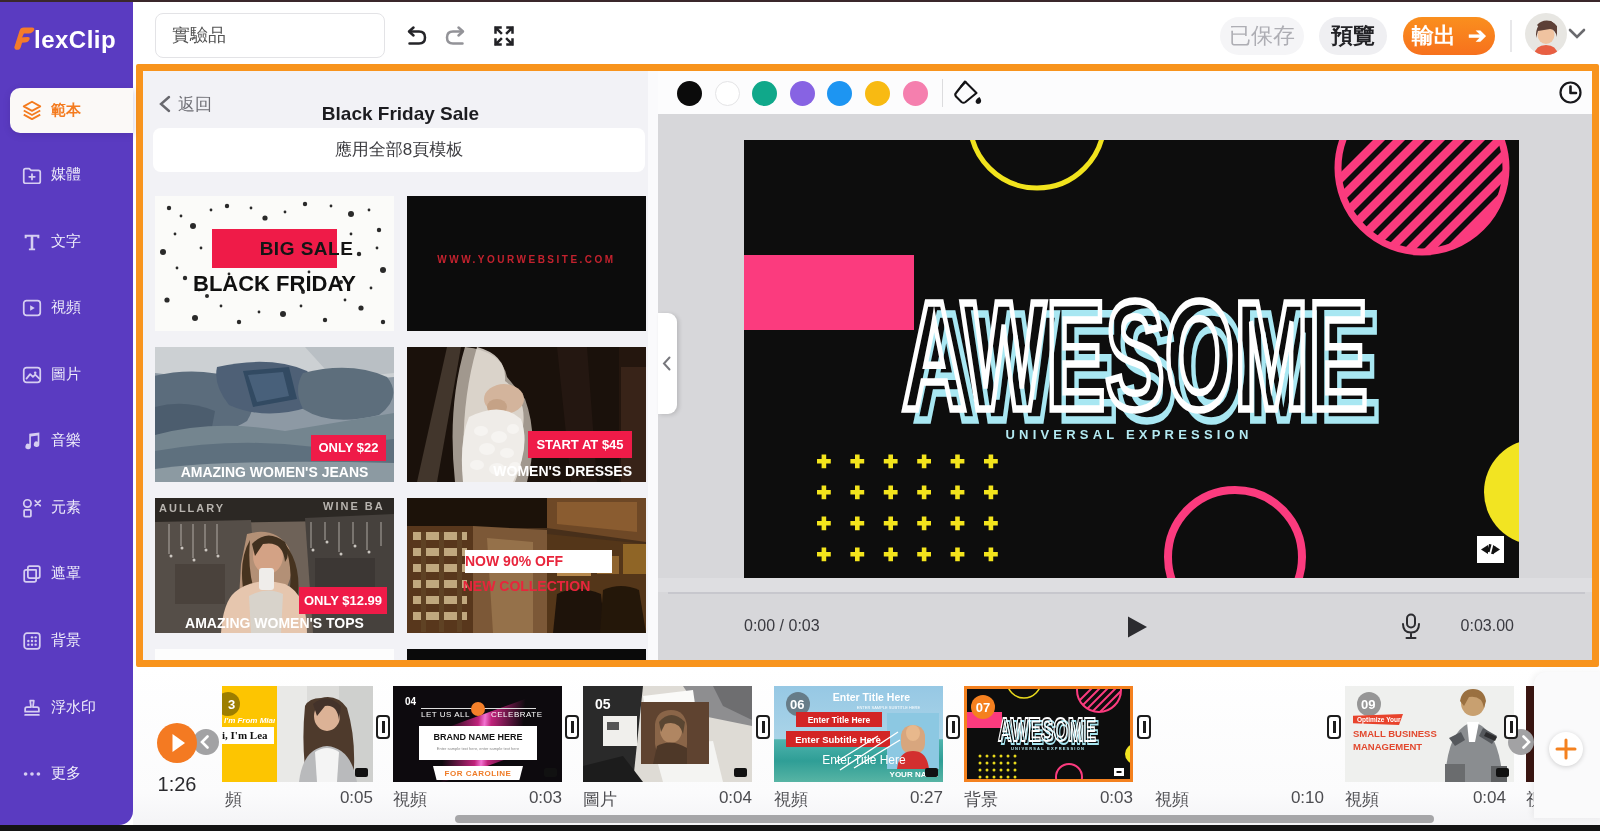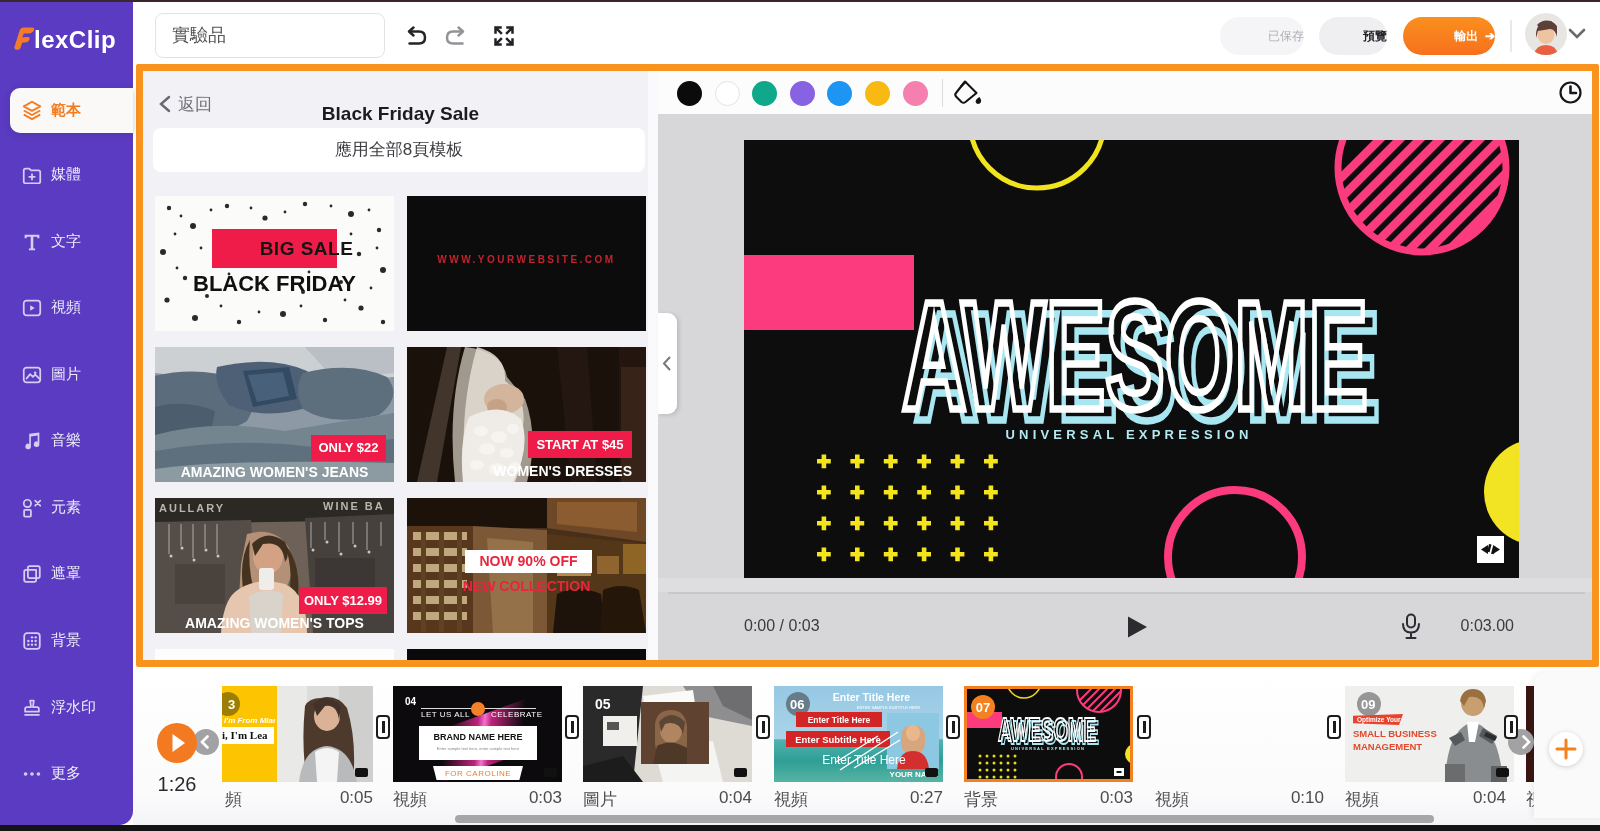--- a/index.html
+++ b/index.html
@@ -19,22 +19,22 @@
   .navitem .lb { position:absolute; left:51px; top:13px; }
   #nav-active { position:absolute; left:10px; top:86px; width:123px; height:45px;
     background:#fbf9f7; border-radius:10px 0 0 10px; box-shadow:0 2px 6px rgba(60,30,120,.25);padding-left:8px; }
   #nav-active .ic { position:absolute; left:11px; top:11px; width:22px; height:22px; }
   #nav-active .lb { position:absolute; left:41px; top:13px; color:#f47b1f; font-size:15px; font-weight:bold;}
   
   #topbar { left:133px; top:2px; width:1467px; height:62px; background:#fff; }
   #titleinput { position:absolute; left:22px; top:11px; width:230px; height:45px;
     border:1px solid #e3e3e6; border-radius:8px; background:#fff; color:#555;
     font-size:18px; line-height:43px; padding-left:16px; }
-  .pill { position:absolute; top:15px; height:38px; border-radius:19px; font-size:12px;
-    text-align:right; }
+  .pill { position:absolute; top:15px; height:38px; border-radius:19px; font-size:22px;
+    text-align:center; }
   
   #workspace { left:136px; top:64px; width:1463px; height:603px;
     border:7px solid #f8941d; background:#f2f2f6; border-radius:2px; z-index:10;}
   
   #panel { position:absolute; left:0; top:0; width:515px; height:589px; background:#f2f2f6; overflow:hidden;}
   #applybtn { position:absolute; left:10px; top:57px; width:492px; height:44px; background:#fff;
     border-radius:8px; text-align:center; line-height:44px; font-size:17px; color:#3c3c40; }
   .tile { position:absolute; width:239px; height:135px; overflow:hidden; background:#000; }
   
   #canvaszone { position:absolute; left:515px; top:0; width:934px; height:589px; background:#d7d7da; }
@@ -373,21 +373,21 @@
               </g>
             <path d="M66 28 L140 32 L140 135 L66 135 Z" fill="#7c5837"></path>
             <path d="M80 40 L126 44 L126 135 L86 135 Z" fill="#95714a"></path>
             <path d="M140 36 L239 46 V135 H140 Z" fill="#543619"></path>
             <rect x="150" y="54" width="34" height="24" fill="#c89858" opacity=".85"></rect>
             <rect x="190" y="58" width="22" height="18" fill="#a87838" opacity=".7"></rect>
             <path d="M150 96 q20 -10 44 0 l4 39 h-52 Z" fill="#1e130a"></path>
             <path d="M196 92 q18 -8 36 0 l7 43 h-46 Z" fill="#241709"></path>
             <rect x="216" y="46" width="23" height="30" fill="#b8862e" opacity=".6"></rect>
           </svg>
-          <div style="position:absolute;left:58px;top:52px;width:127px;height:23px;background:#fff;text-align:center;line-height:23px;font-size:14px;font-weight:bold;color:#e8253c;">NOW 90% OFF</div>
+          <div style="position:absolute;left:58px;top:52px;width:147px;height:23px;background:#fff;text-align:left;line-height:23px;font-size:14px;font-weight:bold;color:#e8253c;">NOW 90% OFF</div>
           <div style="position:absolute;left:0;top:80px;width:239px;text-align:center;font-size:14px;font-weight:bold;color:#e8253c;">NEW COLLECTION</div>
         </div>
 
         <div class="tile" style="left:12px;top:578px;height:11px;background:#fdfdfd;"></div>
         <div class="tile" style="left:264px;top:578px;height:11px;background:#0a0a0a;"></div>
       </div>
     </div>
     <div id="canvaszone">
       <div id="toolbar">
         <div class="swatch" style="left:19px;background:#0b0b0b;"></div>
@@ -516,21 +516,21 @@
       <div class="abs" style="left:30px;top:30px;width:120px;height:50px;background:linear-gradient(115deg,transparent 20%,rgba(236,40,150,.8) 45%,rgba(255,120,220,.95) 50%,rgba(236,40,150,.8) 55%,transparent 80%);transform:rotate(-20deg);"></div>
       <div class="abs" style="left:12px;top:10px;color:#fff;font-size:10px;font-weight:bold;">04</div>
       <div class="abs" style="left:28px;top:22px;width:115px;border-top:1px solid #ddd;"></div>
       <div class="abs" style="left:28px;top:24px;font-size:8px;color:#fff;letter-spacing:.5px;">LET US ALL</div>
       <div class="abs" style="left:98px;top:24px;font-size:8px;color:#fff;letter-spacing:.5px;">CELEBRATE</div>
       <div class="abs" style="left:78px;top:16px;width:14px;height:14px;border-radius:50%;background:#f4802a;"></div>
       <div class="abs" style="left:26px;top:40px;width:118px;height:34px;background:#fff;"></div>
       <div class="abs" style="left:26px;top:46px;width:118px;text-align:center;font-size:9px;font-weight:bold;color:#111;">BRAND NAME HERE</div>
       <div class="abs" style="left:26px;top:60px;width:118px;text-align:center;font-size:4px;color:#888;">Enter sample text here, enter sample text here</div>
       <div class="abs" style="left:40px;top:80px;width:90px;height:14px;background:#fff;clip-path:polygon(0 0,100% 0,96% 100%,4% 100%);"></div>
-      <div class="abs" style="left:40px;top:83px;width:90px;text-align:center;font-size:8px;font-weight:normal;color:#ef7c28;letter-spacing:.5px;">FOR CAROLINE</div>
+      <div class="abs" style="left:40px;top:83px;width:90px;text-align:center;font-size:8px;font-weight:bold;color:#ef7c28;letter-spacing:.5px;">FOR CAROLINE</div>
       <div class="abs" style="right:5px;bottom:5px;width:13px;height:9px;background:#111;border-radius:2px;"></div>
     </div>
     <div class="tcap" style="left:260px;">視頻</div>
     <div class="tcap" style="left:329px;width:100px;text-align:right;">0:03</div>
 
     <div class="thumb" style="left:450px;background:#e8e6e2;">
       <svg class="abs" style="left:0;top:0" width="169" height="96">
         <rect width="169" height="96" fill="#dedbd5"></rect>
         <path d="M0 0 h60 l-10 96 H0 Z" fill="#2a2a2a"></path>
         <path d="M20 30 h34 v30 h-34 Z" fill="#f0efec"></path>

